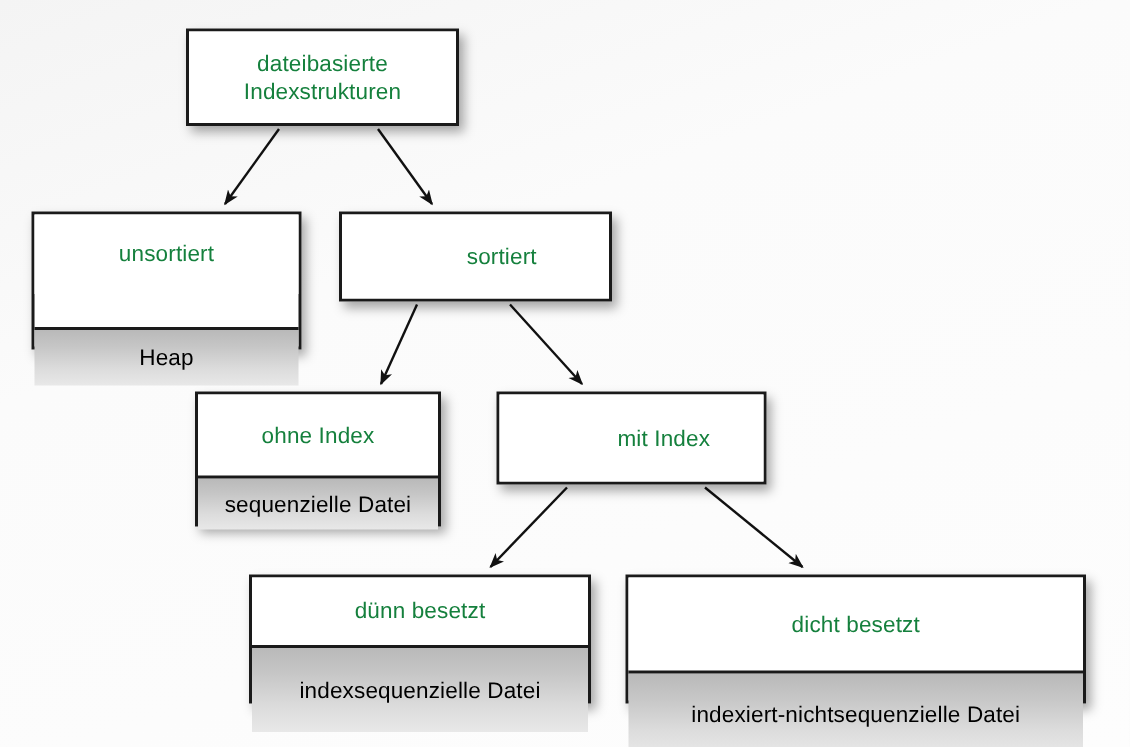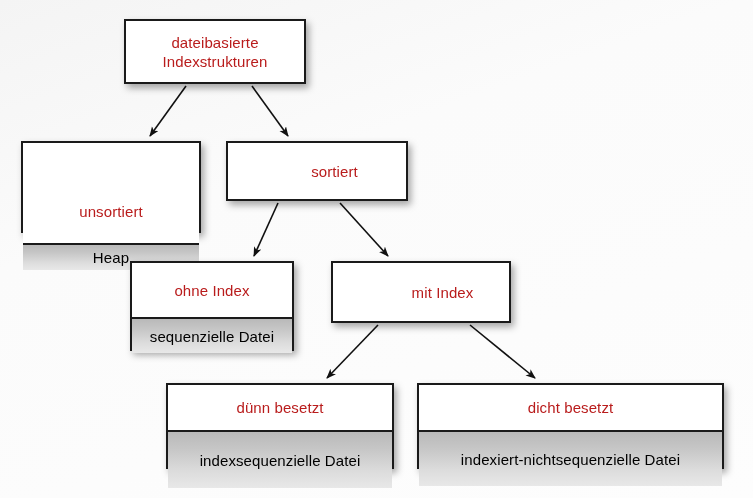--- a/index.html
+++ b/index.html
@@ -34,21 +34,21 @@
     background: #ffffff;
     box-shadow: 3px 4px 7px rgba(0,0,0,0.34);
     z-index: 2;
   }
   .node-title {
     box-sizing: border-box;
     display: flex;
     align-items: center;
     justify-content: center;
     text-align: center;
-    color: #b91c1c;
+    color: #15803d;
     font-size: 15px;
     line-height: 19px;
     letter-spacing: 0.1px;
     background: #ffffff;
     width: 100%;
   }
   .node-sub {
     box-sizing: border-box;
     display: flex;
     align-items: center;
@@ -61,39 +61,39 @@
     width: 100%;
     border-top: 2px solid #1a1a1a;
     background: linear-gradient(to bottom, #b9b9b9 0%, #c6c6c6 30%, #dcdcdc 70%, #e8e8e8 100%);
   }
 
   
   #node-root      { left: 124px; top: 19px;  width: 182px; height: 65px; }
   #node-root .node-title { height: 100%; }
 
   #node-unsortiert { left: 21px;  top: 141px; width: 180px; height: 92px; }
-  #node-unsortiert .node-title { height: 63px; margin-top: 37px; }
-  #node-unsortiert .node-sub   { height: 27px; }
+  #node-unsortiert .node-title { height: 53px; }
+  #node-unsortiert .node-sub   { height: 39px; margin-top: 22px; }
 
   #node-sortiert  { left: 226px; top: 141px; width: 182px; height: 60px; }
   #node-sortiert .node-title { height: 100%; padding-left: 35px; }
 
   #node-ohne-index { left: 130px; top: 261px; width: 164px; height: 90px; }
   #node-ohne-index .node-title { height: 54px; }
   #node-ohne-index .node-sub   { height: 36px; }
 
   #node-mit-index { left: 331px; top: 261px; width: 180px; height: 62px; }
   #node-mit-index .node-title { height: 100%; padding-left: 43px; }
 
   #node-duenn     { left: 166px; top: 383px; width: 228px; height: 86px; }
   #node-duenn .node-title { height: 45px; }
   #node-duenn .node-sub   { height: 58px; }
 
   #node-dicht     { left: 417px; top: 383px; width: 307px; height: 86px; }
-  #node-dicht .node-title { height: 45px; }
+  #node-dicht .node-title { height: 62px; }
   #node-dicht .node-sub   { height: 56px; }
 </style>
 </head>
 <body>
 
 <div id="canvas">
 
   <svg id="arrow-layer" viewBox="0 0 753 498" width="753" height="498" xmlns="http://www.w3.org/2000/svg">
     <defs>
       <marker id="ah" markerWidth="11" markerHeight="11" refX="9" refY="4" orient="auto" markerUnits="userSpaceOnUse">

